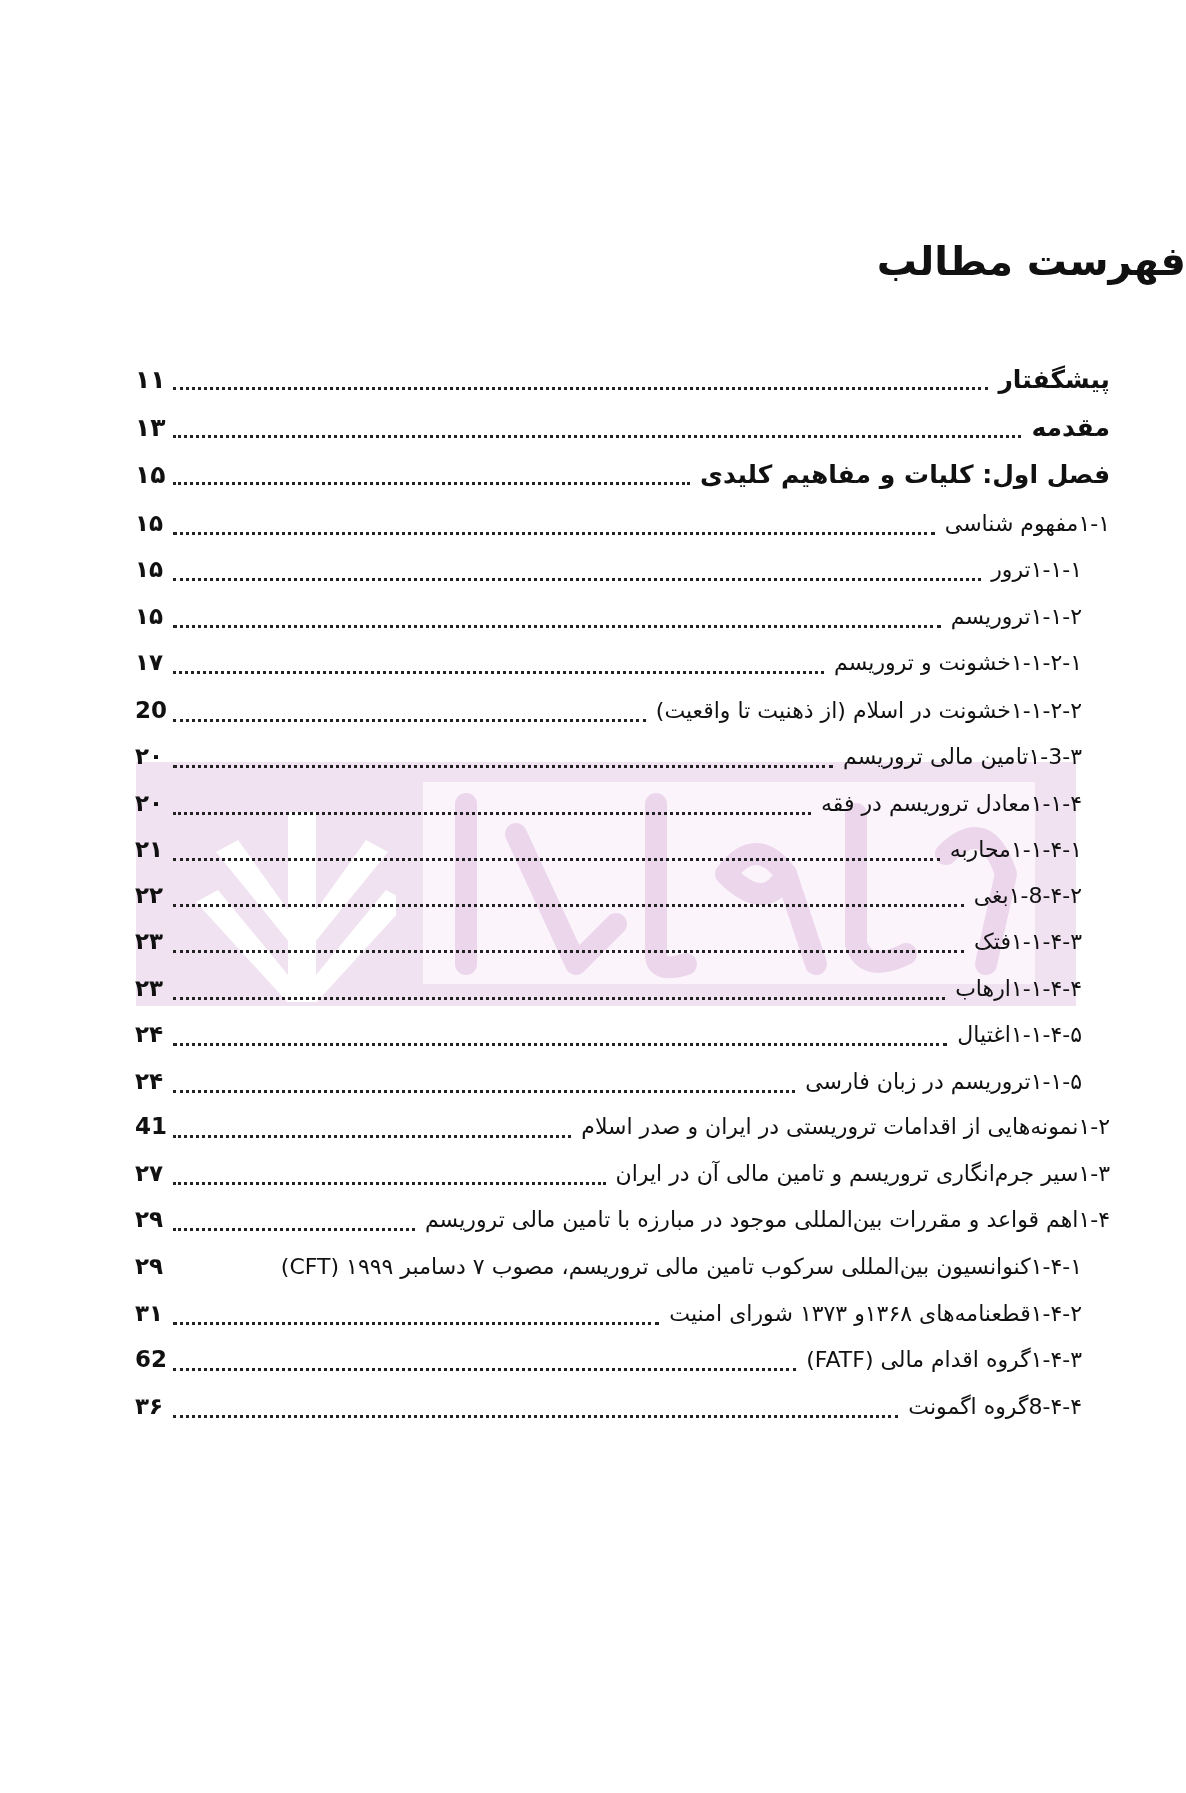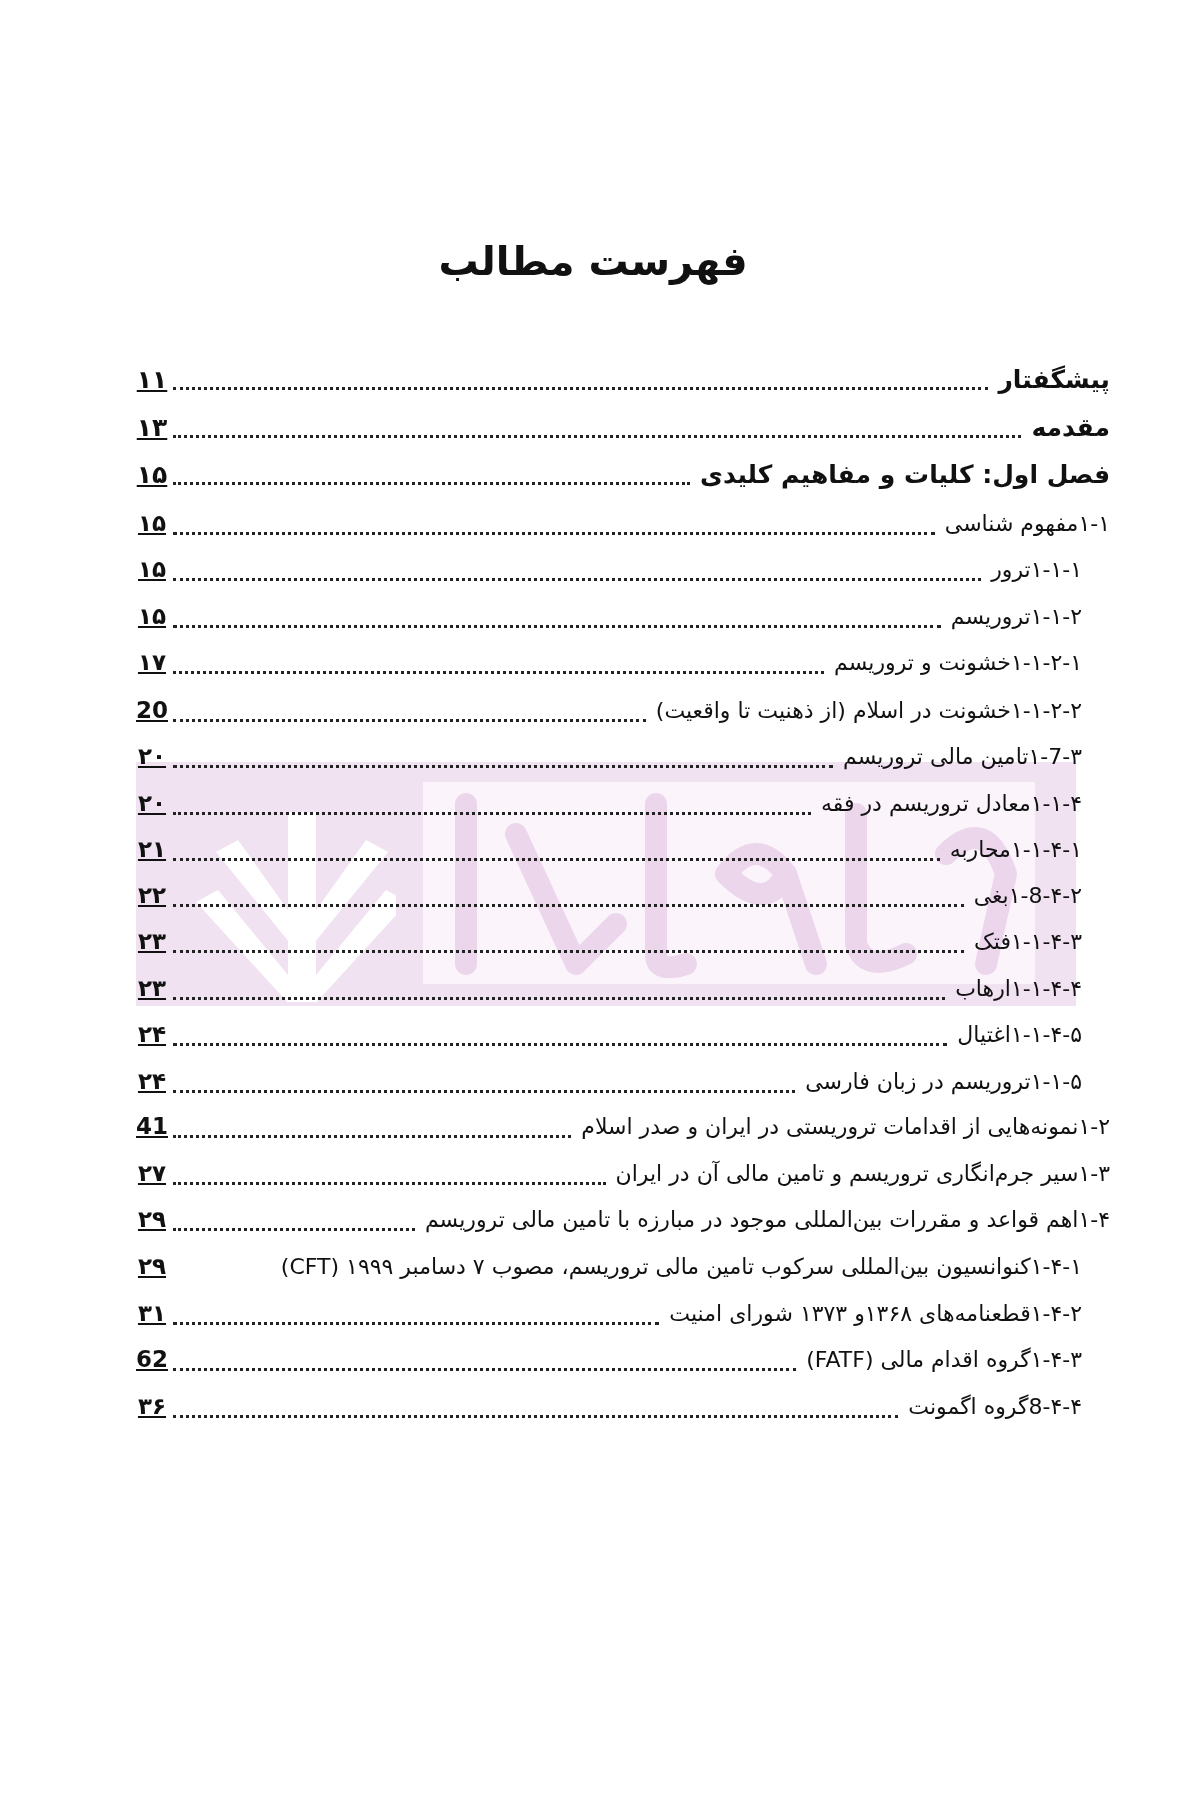--- a/index.html
+++ b/index.html
@@ -6,31 +6,31 @@
     body { width: 1186px; height: 1793px; position: relative; overflow: hidden;
       font-family: "DejaVu Sans", sans-serif; color: #111; }
 
     .watermark { position: absolute; left: 136px; top: 762px; width: 940px; height: 244px;
       background: #f1e2f1; }
     .wm-inner { position: absolute; left: 277px; top: 10px; width: 632px; height: 222px;
       background: #fbf5fb; border: 10px solid #f1e2f1; box-sizing: border-box; }
     .wm-tree { position: absolute; left: 60px; top: 20px; width: 200px; height: 220px; }
     .wm-letters { position: absolute; left: 290px; top: 12px; width: 620px; height: 210px; }
 
-    .page-title { position: absolute; top: 238px; left: 0; width: 1186px; text-align: center;
+    .page-title { position: absolute; top: 238px; left: 0; width: 1186px; 
       direction: rtl; font-family: "DejaVu Sans", sans-serif; font-weight: bold; font-size: 40px;
       letter-spacing: 0px; }
 
     .toc { position: absolute; left: 0; top: 0; width: 1186px; height: 1793px; }
     .toc-row { position: absolute; display: flex; direction: rtl; align-items: baseline;
       white-space: nowrap; height: 40px; }
     .toc-title { flex: 0 0 auto; padding-left: 10px; }
     .toc-leader { flex: 1 1 auto; border-bottom: 3px dotted #222; height: 0; margin-bottom: 6px;
       align-self: flex-end; position: relative; top: -9px; }
-    .toc-page { flex: 0 0 auto; padding-right: 4px; text-align: center; min-width: 34px; text-decoration: underline; }
+    .toc-page { flex: 0 0 auto; padding-right: 4px; text-align: left; min-width: 34px; }
 
     .lvl-top { font-weight: bold; font-size: 25px; }
     .lvl-top .toc-leader { border-bottom-width: 3px; }
     .lvl-1, .lvl-2, .lvl-3 { font-size: 22px; }
     .toc-page.bold { font-weight: bold; font-size: 25px; }
     .toc-page.reg { font-weight: bold; font-size: 23px; }
   </style>
 </head>
 <body>
 
@@ -95,21 +95,21 @@
       <span class="toc-title">۱-۱-۲-۱خشونت و تروریسم</span>
       <span class="toc-leader"></span>
       <span class="toc-page reg">۱۷</span>
     </div>
     <div class="toc-row lvl-3" style="top: 697px; right: 104px; left: 135px;">
       <span class="toc-title">۱-۱-۲-۲خشونت در اسلام (از ذهنیت تا واقعیت)</span>
       <span class="toc-leader"></span>
       <span class="toc-page reg">20</span>
     </div>
     <div class="toc-row lvl-2" style="top: 743px; right: 104px; left: 135px;">
-      <span class="toc-title">۱-7-۳تامین مالی تروریسم</span>
+      <span class="toc-title">۱-3-۳تامین مالی تروریسم</span>
       <span class="toc-leader"></span>
       <span class="toc-page reg">۲۰</span>
     </div>
     <div class="toc-row lvl-2" style="top: 790px; right: 104px; left: 135px;">
       <span class="toc-title">۱-۱-۴معادل تروریسم در فقه</span>
       <span class="toc-leader"></span>
       <span class="toc-page reg">۲۰</span>
     </div>
     <div class="toc-row lvl-3" style="top: 836px; right: 104px; left: 135px;">
       <span class="toc-title">۱-۱-۴-۱محاربه</span>

